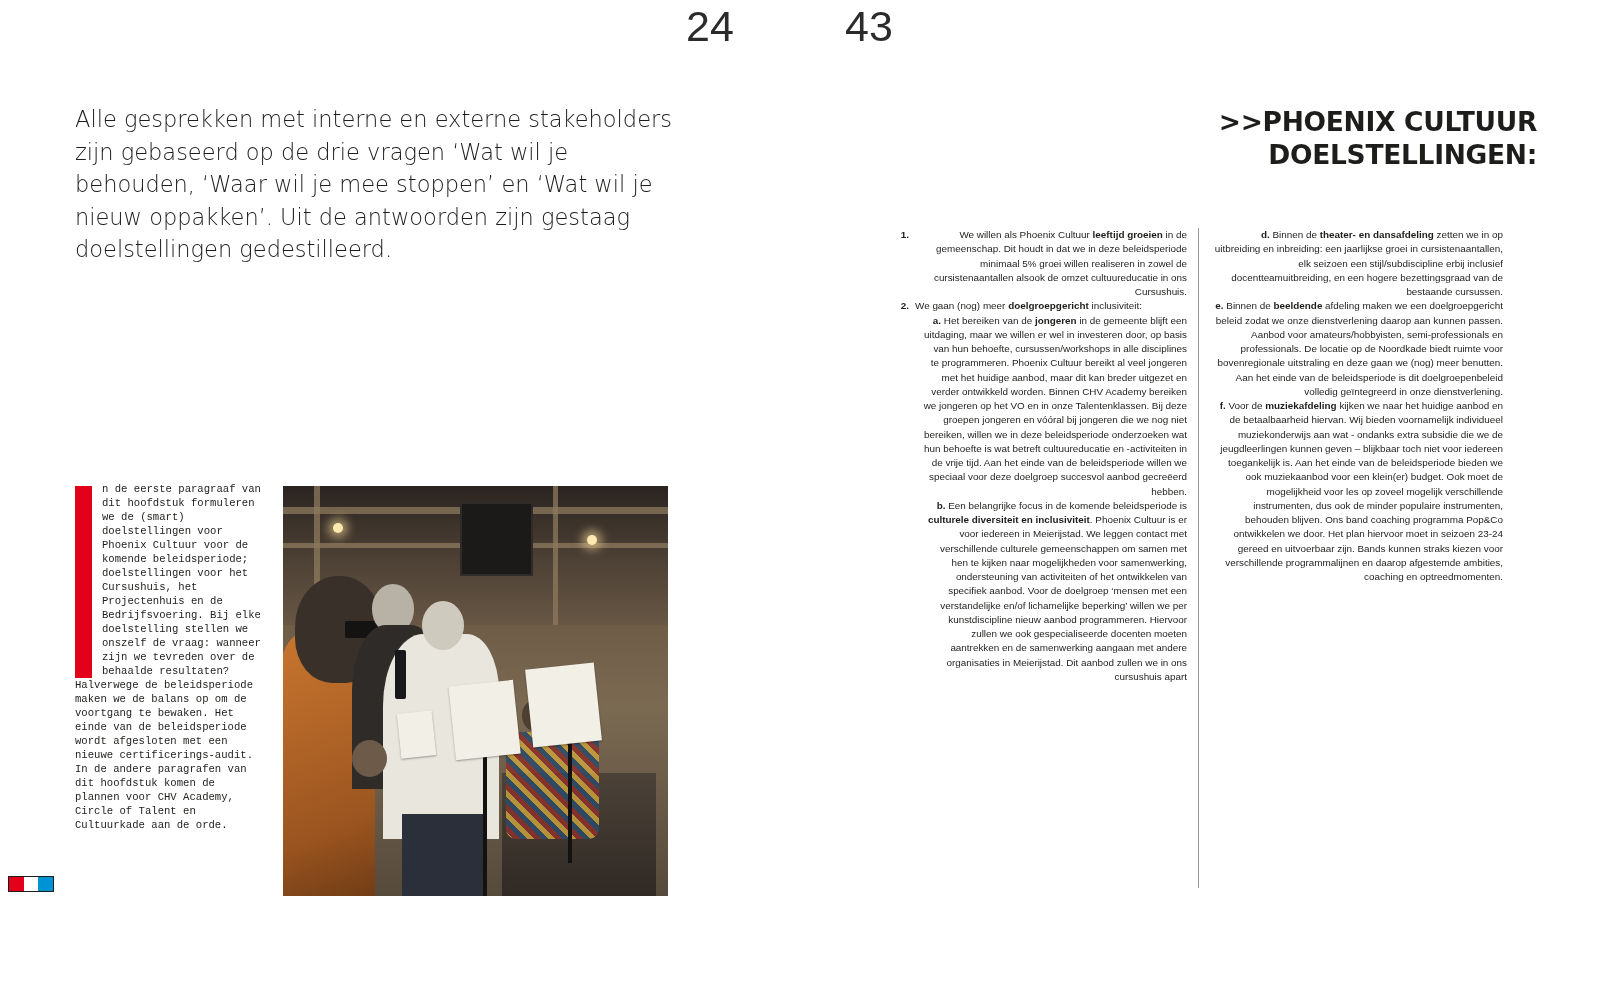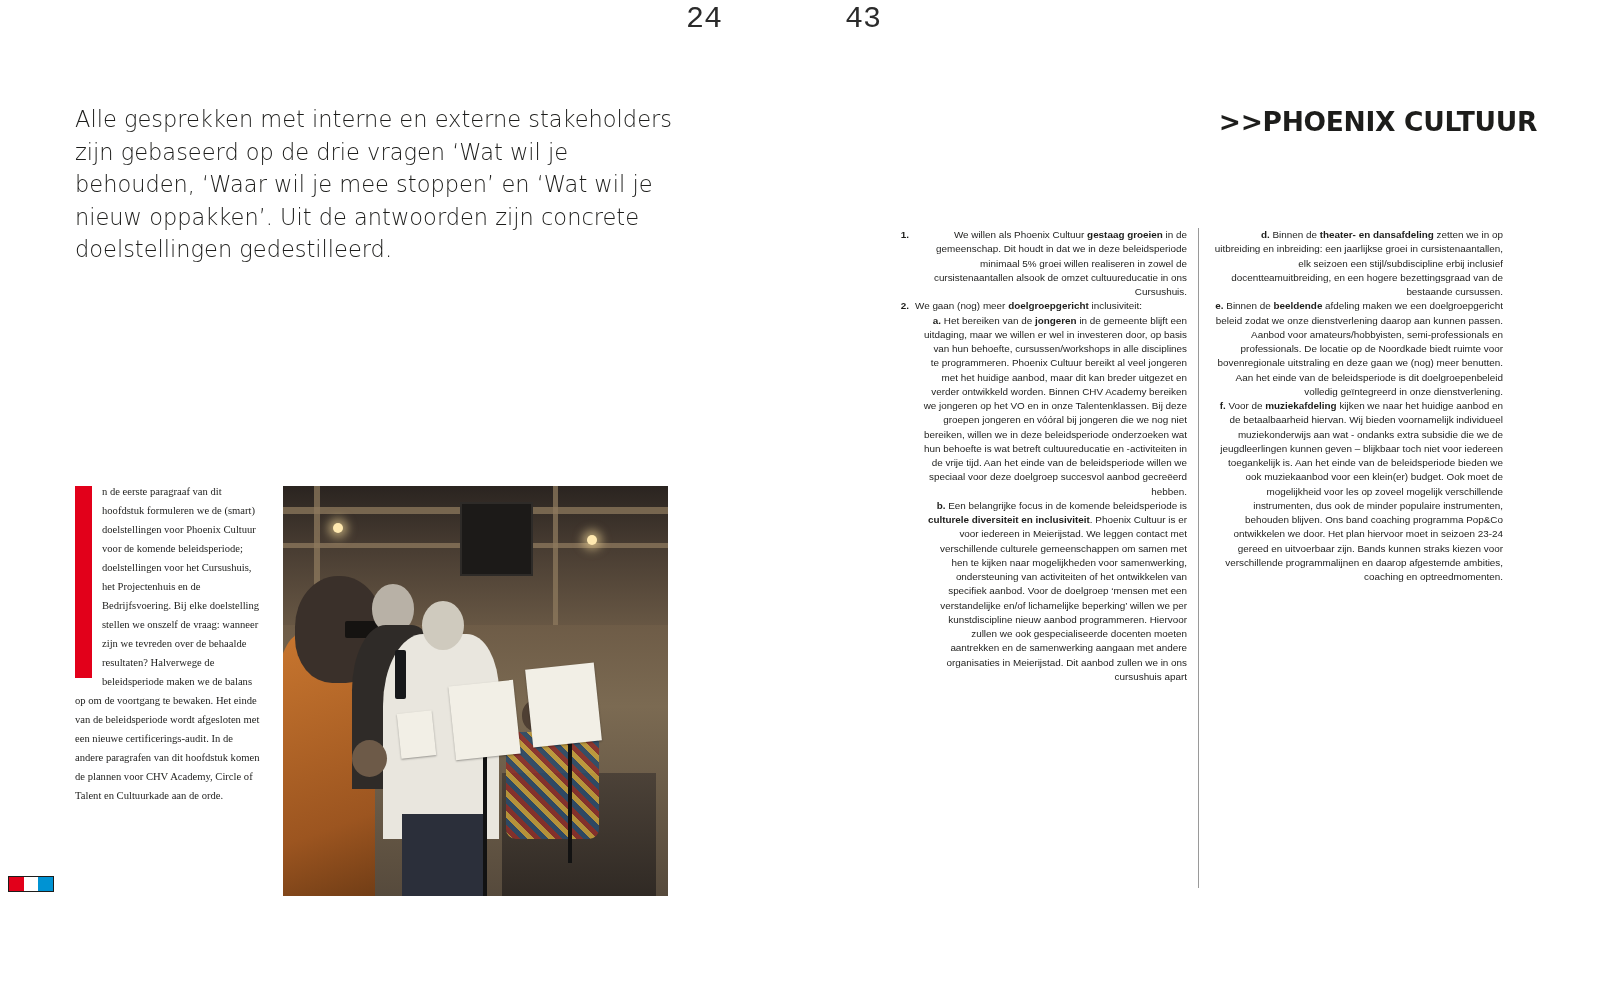--- a/index.html
+++ b/index.html
@@ -19,23 +19,23 @@
   
   .page-numbers {
     position: absolute;
     top: 0;
     left: 0;
     width: 1600px;
     height: 56px;
   }
   .page-num {
     position: absolute;
-    font-family: Liberation Mono, monospace;
+    font-family: Liberation Sans, sans-serif;
     font-weight: 300;
-    font-size: 30px;
+    font-size: 43px;
     color: #2b2b2b;
     letter-spacing: 0px;
   }
   .page-num.left  { left: 686px; top: 2px; }
   .page-num.right { left: 845px; top: 2px; }
 
   
   .left-page {
     position: absolute;
     left: 0; top: 0;
@@ -52,23 +52,23 @@
     line-height: 32.5px;
     color: #1d1d1b;
   }
 
   .dropcap-block {
     position: absolute;
     left: 75px;
     top: 482px;
     width: 187px;
     font-size: 10.6px;
-    line-height: 19px;
+    line-height: 14px;
     color: #1d1d1b;
-    font-family: Liberation Serif, serif;
+    font-family: Liberation Mono, monospace;
   }
   .dropcap-bar {
     float: left;
     width: 17px;
     height: 192px;
     background: #e2001a;
     margin: 4px 10px 0 0;
   }
   .dropcap-block p { margin: 0; }
 
@@ -240,21 +240,21 @@
 </head>
 <body>
 
 <div class="page-numbers">
   <div class="page-num left">24</div>
   <div class="page-num right">43</div>
 </div>
 
 <div class="left-page">
 
-  <div class="intro-para">Alle gesprekken met interne en externe stakeholders zijn gebaseerd op de drie vragen ‘Wat wil je behouden, ‘Waar wil je mee stoppen’ en ‘Wat wil je nieuw oppakken’. Uit de antwoorden zijn concrete doelstellingen gedestilleerd.</div>
+  <div class="intro-para">Alle gesprekken met interne en externe stakeholders zijn gebaseerd op de drie vragen ‘Wat wil je behouden, ‘Waar wil je mee stoppen’ en ‘Wat wil je nieuw oppakken’. Uit de antwoorden zijn gestaag doelstellingen gedestilleerd.</div>
 
   <div class="dropcap-block">
     <div class="dropcap-bar" aria-label="I"></div>
     <p>n de eerste paragraaf van dit hoofdstuk formuleren we de (smart) doelstellingen voor Phoenix Cultuur voor de komende beleidsperiode; doelstellingen voor het Cursushuis, het Projectenhuis en de Bedrijfsvoering. Bij elke doelstelling stellen we onszelf de vraag: wanneer zijn we tevreden over de behaalde resultaten? Halverwege de beleidsperiode maken we de balans op om de voortgang te bewaken. Het einde van de beleidsperiode wordt afgesloten met een nieuwe certificerings-audit. In de andere paragrafen van dit hoofdstuk komen de plannen voor CHV Academy, Circle of Talent en Cultuurkade aan de orde.</p>
   </div>
 
   <div class="photo">
     <div class="photo-inner">
       <div class="ph-ceiling"></div>
       <div class="ph-beam" style="left:0;top:5%;width:100%;height:7px;"></div>
@@ -290,28 +290,29 @@
     <span style="background:#e2001a"></span>
     <span style="background:#ffffff"></span>
     <span style="background:#0093d3"></span>
   </div>
 </div>
 
 <div class="right-page">
 
   <div class="rp-title">
     <div class="l1">&gt;&gt;PHOENIX CULTUUR</div>
+    <div class="l2">DOELSTELLINGEN:</div>
   </div>
 
   <div class="columns">
 
     <div class="col">
       <div class="num-item">
         <span class="num">1.</span>
-        <span><span>We willen als Phoenix Cultuur </span><b>gestaag groeien</b><span> in de gemeenschap. Dit houdt in dat we in deze beleidsperiode minimaal 5% groei willen realiseren in zowel de cursistenaantallen alsook de omzet cultuureducatie in ons Cursushuis.</span></span>
+        <span><span>We willen als Phoenix Cultuur </span><b>leeftijd groeien</b><span> in de gemeenschap. Dit houdt in dat we in deze beleidsperiode minimaal 5% groei willen realiseren in zowel de cursistenaantallen alsook de omzet cultuureducatie in ons Cursushuis.</span></span>
       </div>
 
       <div class="num-item" style="margin-top:0">
         <span class="num">2.</span>
         <span><span>We gaan (nog) meer </span><b>doelgroepgericht</b><span> inclusiviteit:</span></span>
       </div>
 
       <p class="sub"><b>a.</b><span> Het bereiken van de </span><b>jongeren</b><span> in de gemeente blijft een uitdaging, maar we willen er wel in investeren door, op basis van hun behoefte, cursussen/workshops in alle disciplines te programmeren. Phoenix Cultuur bereikt al veel jongeren met het huidige aanbod, maar dit kan breder uitgezet en verder ontwikkeld worden. Binnen CHV Academy bereiken we jongeren op het VO en in onze Talentenklassen. Bij deze groepen jongeren en vóóral bij jongeren die we nog niet bereiken, willen we in deze beleidsperiode onderzoeken wat hun behoefte is wat betreft cultuureducatie en -activiteiten in de vrije tijd. Aan het einde van de beleidsperiode willen we speciaal voor deze doelgroep succesvol aanbod gecreëerd hebben.</span></p>
 
       <p class="sub"><b>b.</b><span> Een belangrijke focus in de komende beleidsperiode is </span><b>culturele diversiteit en inclusiviteit</b><span>. Phoenix Cultuur is er voor iedereen in Meierijstad. We leggen contact met verschillende culturele gemeenschappen om samen met hen te kijken naar mogelijkheden voor samenwerking, ondersteuning van activiteiten of het ontwikkelen van specifiek aanbod. Voor de doelgroep ‘mensen met een verstandelijke en/of lichamelijke beperking’ willen we per kunstdiscipline nieuw aanbod programmeren. Hiervoor zullen we ook gespecialiseerde docenten moeten aantrekken en de samenwerking aangaan met andere organisaties in Meierijstad. Dit aanbod zullen we in ons cursushuis apart</span></p>

